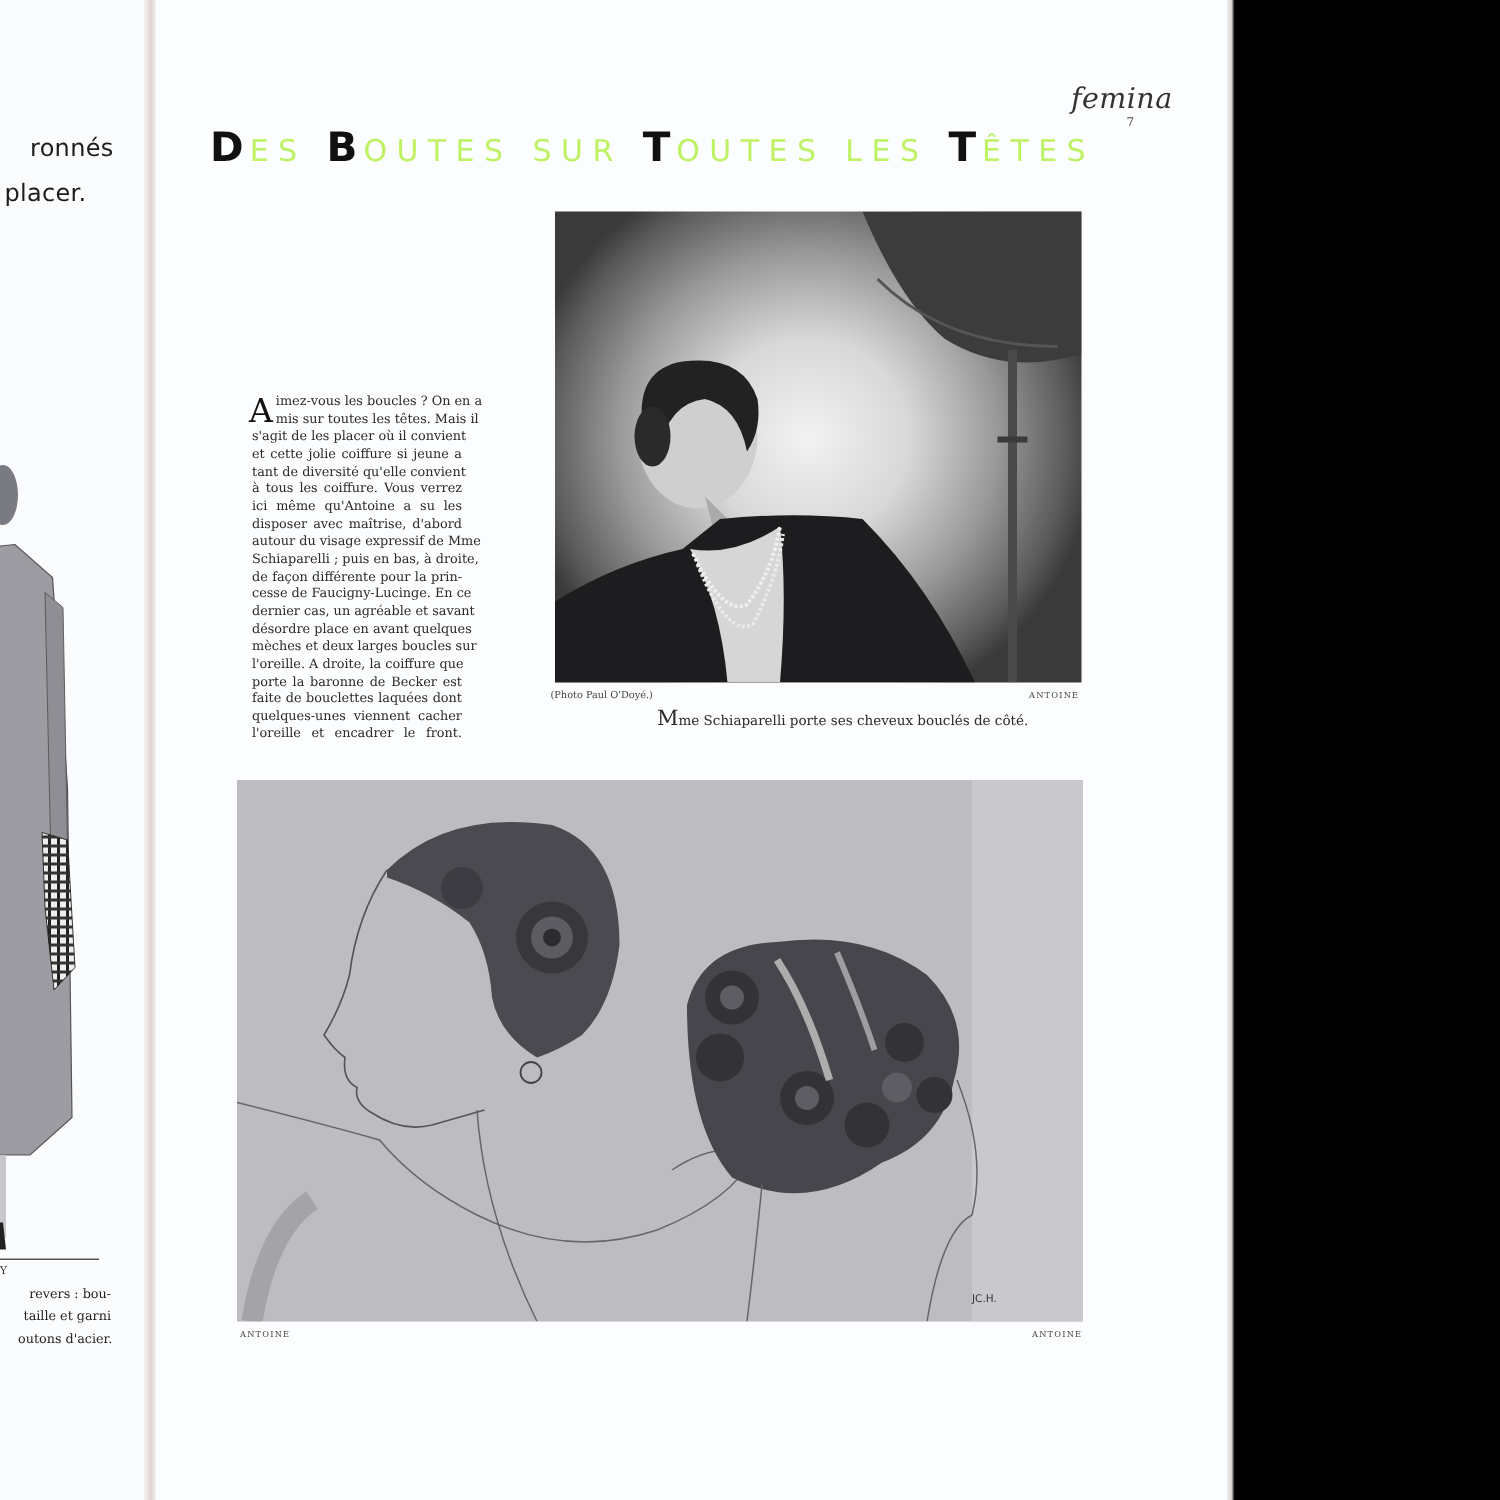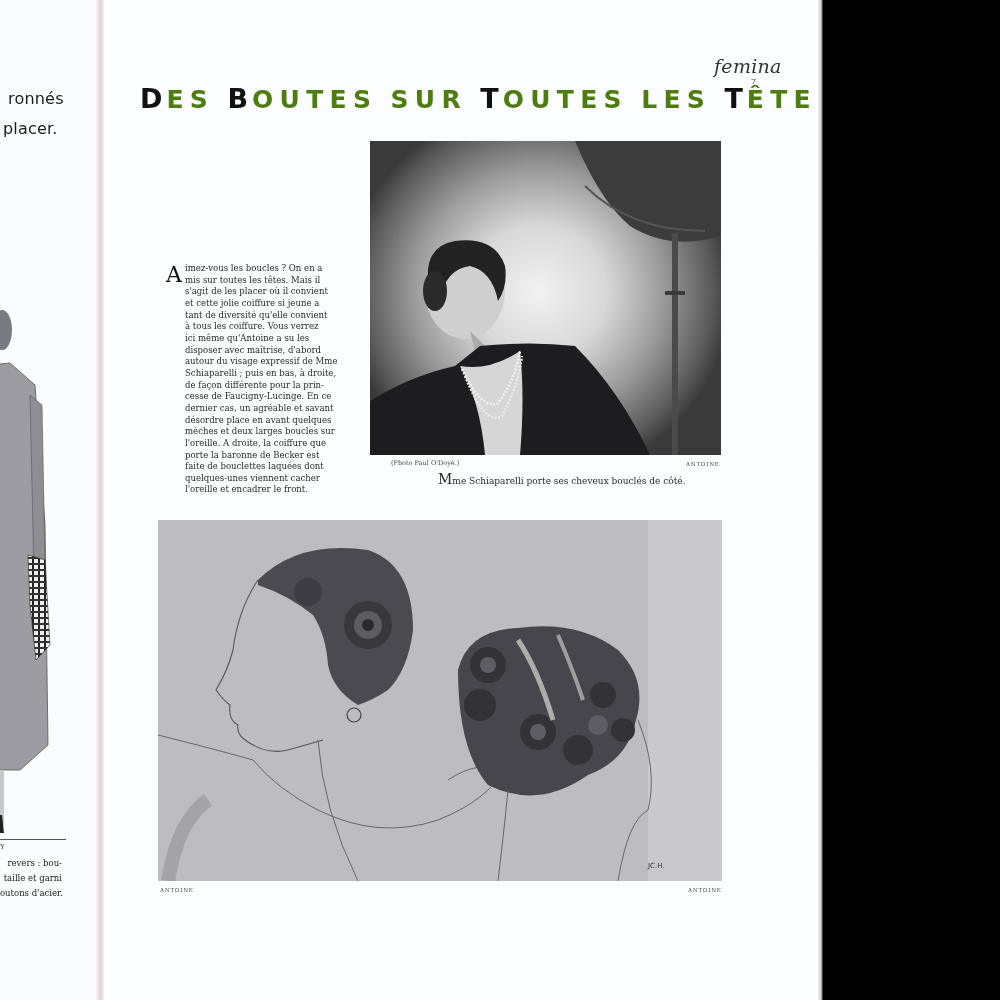--- a/index.html
+++ b/index.html
@@ -18,21 +18,21 @@
     .left-headline.l1 { top: 89px; right: 50px; left: auto; }
     .left-headline.l2 { top: 119px; }
     .fashion-figure {
       position: absolute; left: -10px; top: 305px; width: 70px; height: 530px;
     }
     .fig-baseline {
       position: absolute; left: 0; top: 839px; width: 66px; height: 1px; background: #555;
     }
     .fig-credit { position: absolute; left: 0; top: 843px; font-size: 7px; color: #333; }
     .left-caption {
-      position: absolute; left: 0; top: 856px; width: 62px;
+      position: absolute; left: 12px; top: 856px; width: 62px;
       font-size: 8.5px; line-height: 15px; color: #222; text-align: right;
     }
     .left-caption div { white-space: nowrap; }
 
     
     .gutter {
       position: absolute; left: 96px; top: 0; width: 8px; height: 1000px;
       background: linear-gradient(90deg, #f4f2f2 0%, #e8dede 40%, #ddd2d0 55%, #f3f1f1 100%);
     }
 
@@ -54,41 +54,41 @@
       position: absolute; left: 751px; top: 77px; font-size: 8px; color: #444;
     }
 
     .title {
       position: absolute; left: 140px; top: 83px; width: 600px;
       font-family: "DejaVu Sans", sans-serif; font-weight: 300;
       font-size: 22px; letter-spacing: 6.3px; color: #1a1a1a; white-space: nowrap;
     }
     .title .word { display: inline; }
     .title .cap { font-weight: bold; font-size: 27px; letter-spacing: 4px; color: #111; }
-    .title .rest { font-size: 25px; font-weight: bold; color: #4d7c0f; }
+    .title .rest { font-size: 20px; font-weight: normal; color: #bef264; }
 
     
     .article {
       position: absolute; left: 168px; top: 263px; width: 140px;
       font-size: 8.55px; line-height: 11.65px; color: #2a2a2a; text-align: justify;
     }
-    .article .line { display: block; white-space: nowrap; text-align: justify; text-align-last: justify; margin-left: 17px; }
+    .article .line { display: block; white-space: nowrap; text-align: justify; text-align-last: justify; }
     .article .line.last { text-align-last: justify; }
     .dropcap {
       float: left; font-size: 22px; line-height: 20px; margin: 2px 2px 0 -2px; color: #111;
       font-family: "DejaVu Serif", serif;
     }
 
     
     .photo {
       position: absolute; left: 370px; top: 141px; width: 351px; height: 314px; overflow: hidden;
       background: radial-gradient(ellipse 55% 60% at 48% 48%, #f2f2f2 0%, #d8d8d8 35%, #9a9a9a 65%, #5a5a5a 90%, #3a3a3a 100%);
     }
     .photo-credit {
-      position: absolute; left: 391px; top: 459px; font-size: 6.5px; color: #444;
+      position: absolute; left: 367px; top: 459px; font-size: 6.5px; color: #444;
     }
     .photo-label {
       position: absolute; left: 686px; top: 461px; font-size: 5.5px; color: #444; letter-spacing: 0.8px;
     }
     .photo-caption {
       position: absolute; left: 438px; top: 471px; font-size: 9px; color: #2a2a2a; white-space: nowrap;
     }
     .photo-caption .bigM { font-size: 14px; }
 
     
@@ -105,21 +105,21 @@
     .signature {
       position: absolute; left: 648px; top: 862px; font-size: 7px; color: #333; font-family: "DejaVu Sans", sans-serif; text-align: right;
     }
 
     .black-bg { position: absolute; left: 823px; top: 0; width: 177px; height: 1000px; background: #000; }
   </style>
 </head>
 <body>
 
 <div class="left-page">
-  <div class="left-headline l1" style="left:8px; right:auto;">ronnés</div>
+  <div class="left-headline l1" style="left:20px; right:auto;">ronnés</div>
   <div class="left-headline l2" style="left:3px; right:auto;">placer.</div>
 
   <svg class="fashion-figure" viewBox="0 0 70 530">
     <defs>
       <pattern id="plaid" width="6" height="6" patternUnits="userSpaceOnUse">
         <rect width="6" height="6" fill="#eee"></rect>
         <rect x="0" y="0" width="2" height="6" fill="#222"></rect>
         <rect x="0" y="0" width="6" height="2" fill="#333"></rect>
       </pattern>
     </defs>

